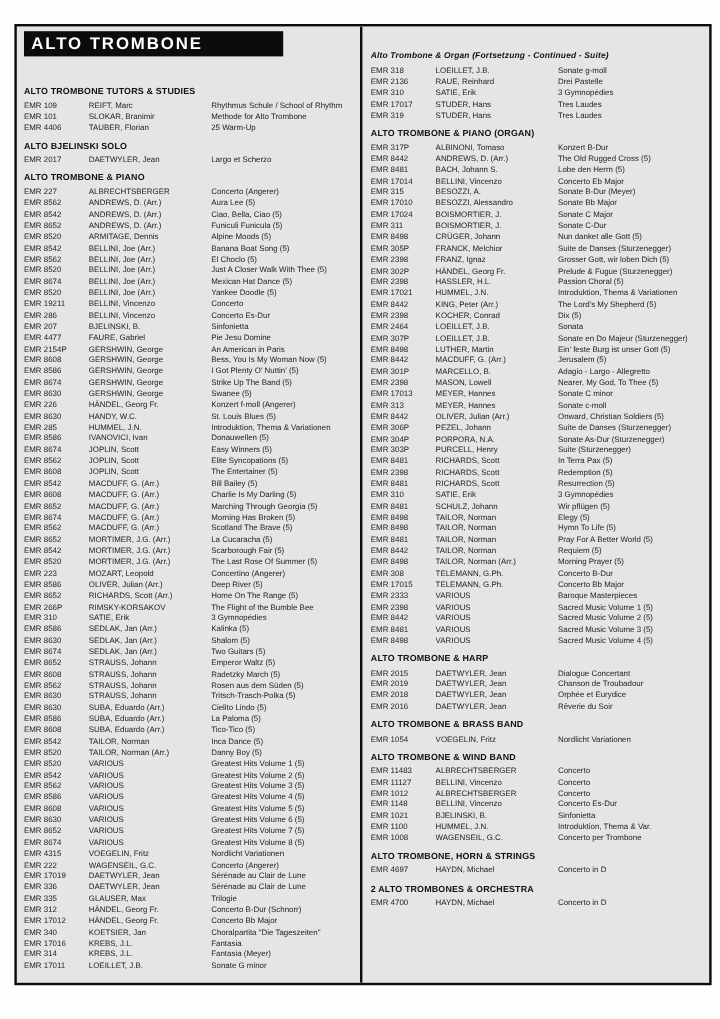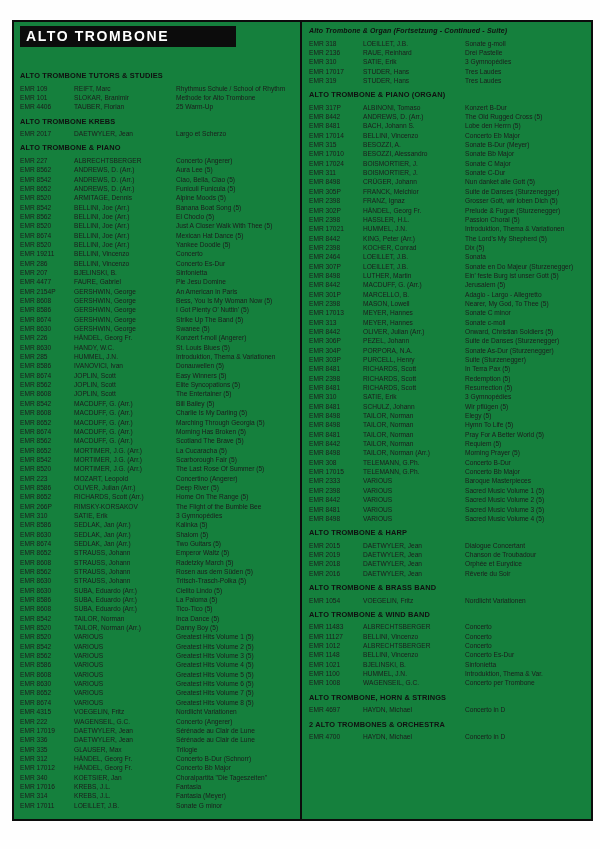--- a/index.html
+++ b/index.html
@@ -1,24 +1,24 @@
 <!DOCTYPE html>
 <html><head>
 <meta charset="utf-8">
 <style>
   * { margin:0; padding:0; box-sizing:border-box; }
   html,body { width:600px; height:849px; background:#ffffff; font-family:"Liberation Sans", sans-serif; }
   .canvas { position:relative; width:600px; height:849px; background:#fefefe; overflow:hidden; }
   .sheet {
     position:absolute; left:12px; top:20px; width:581px; height:801px;
-    border:2px solid #0c0c0c; background:#15803d; display:flex; overflow:hidden;
+    border:2px solid #0c0c0c; background:#e5e5e5; display:flex; overflow:hidden;
   }
   .col { overflow:hidden; }
   .col-left  { width:288px; border-right:2px solid #0c0c0c; padding:3px 7px 0 6px; }
-  .col-right { flex:1; padding:3px 8px 12px 7px; }
+  .col-right { flex:1; padding:3px 8px 12px 7px;margin-top:16px; }
   .title-bar {
     width:216px; height:21px; background:#0c0c0c; color:#ffffff;
     font-size:14px; font-weight:bold; letter-spacing:1.6px;
     line-height:21px; padding-left:6px; margin:1px 0 7px 0;
     font-family:"Liberation Sans", sans-serif;
   }
   .sec-heading {
     font-size:7.4px; font-weight:bold; color:#101010;
     margin:5px 0 2.5px 0; letter-spacing:0.15px; line-height:10px;
     white-space:nowrap; overflow:hidden;
@@ -53,21 +53,21 @@
               <span>SLOKAR, Branimir</span>
               <span>Methode for Alto Trombone</span>
             </div>
             <div class="row">
               <span>EMR 4406</span>
               <span>TAUBER, Florian</span>
               <span>25 Warm-Up</span>
             </div>
           </div>
           <div class="section">
-            <div class="sec-heading">ALTO TROMBONE KREBS</div>
+            <div class="sec-heading">ALTO BJELINSKI SOLO</div>
             <div class="row">
               <span>EMR 2017</span>
               <span>DAETWYLER, Jean</span>
               <span>Largo et Scherzo</span>
             </div>
           </div>
           <div class="section">
             <div class="sec-heading">ALTO TROMBONE &amp; PIANO</div>
             <div class="row">
               <span>EMR 227</span>

